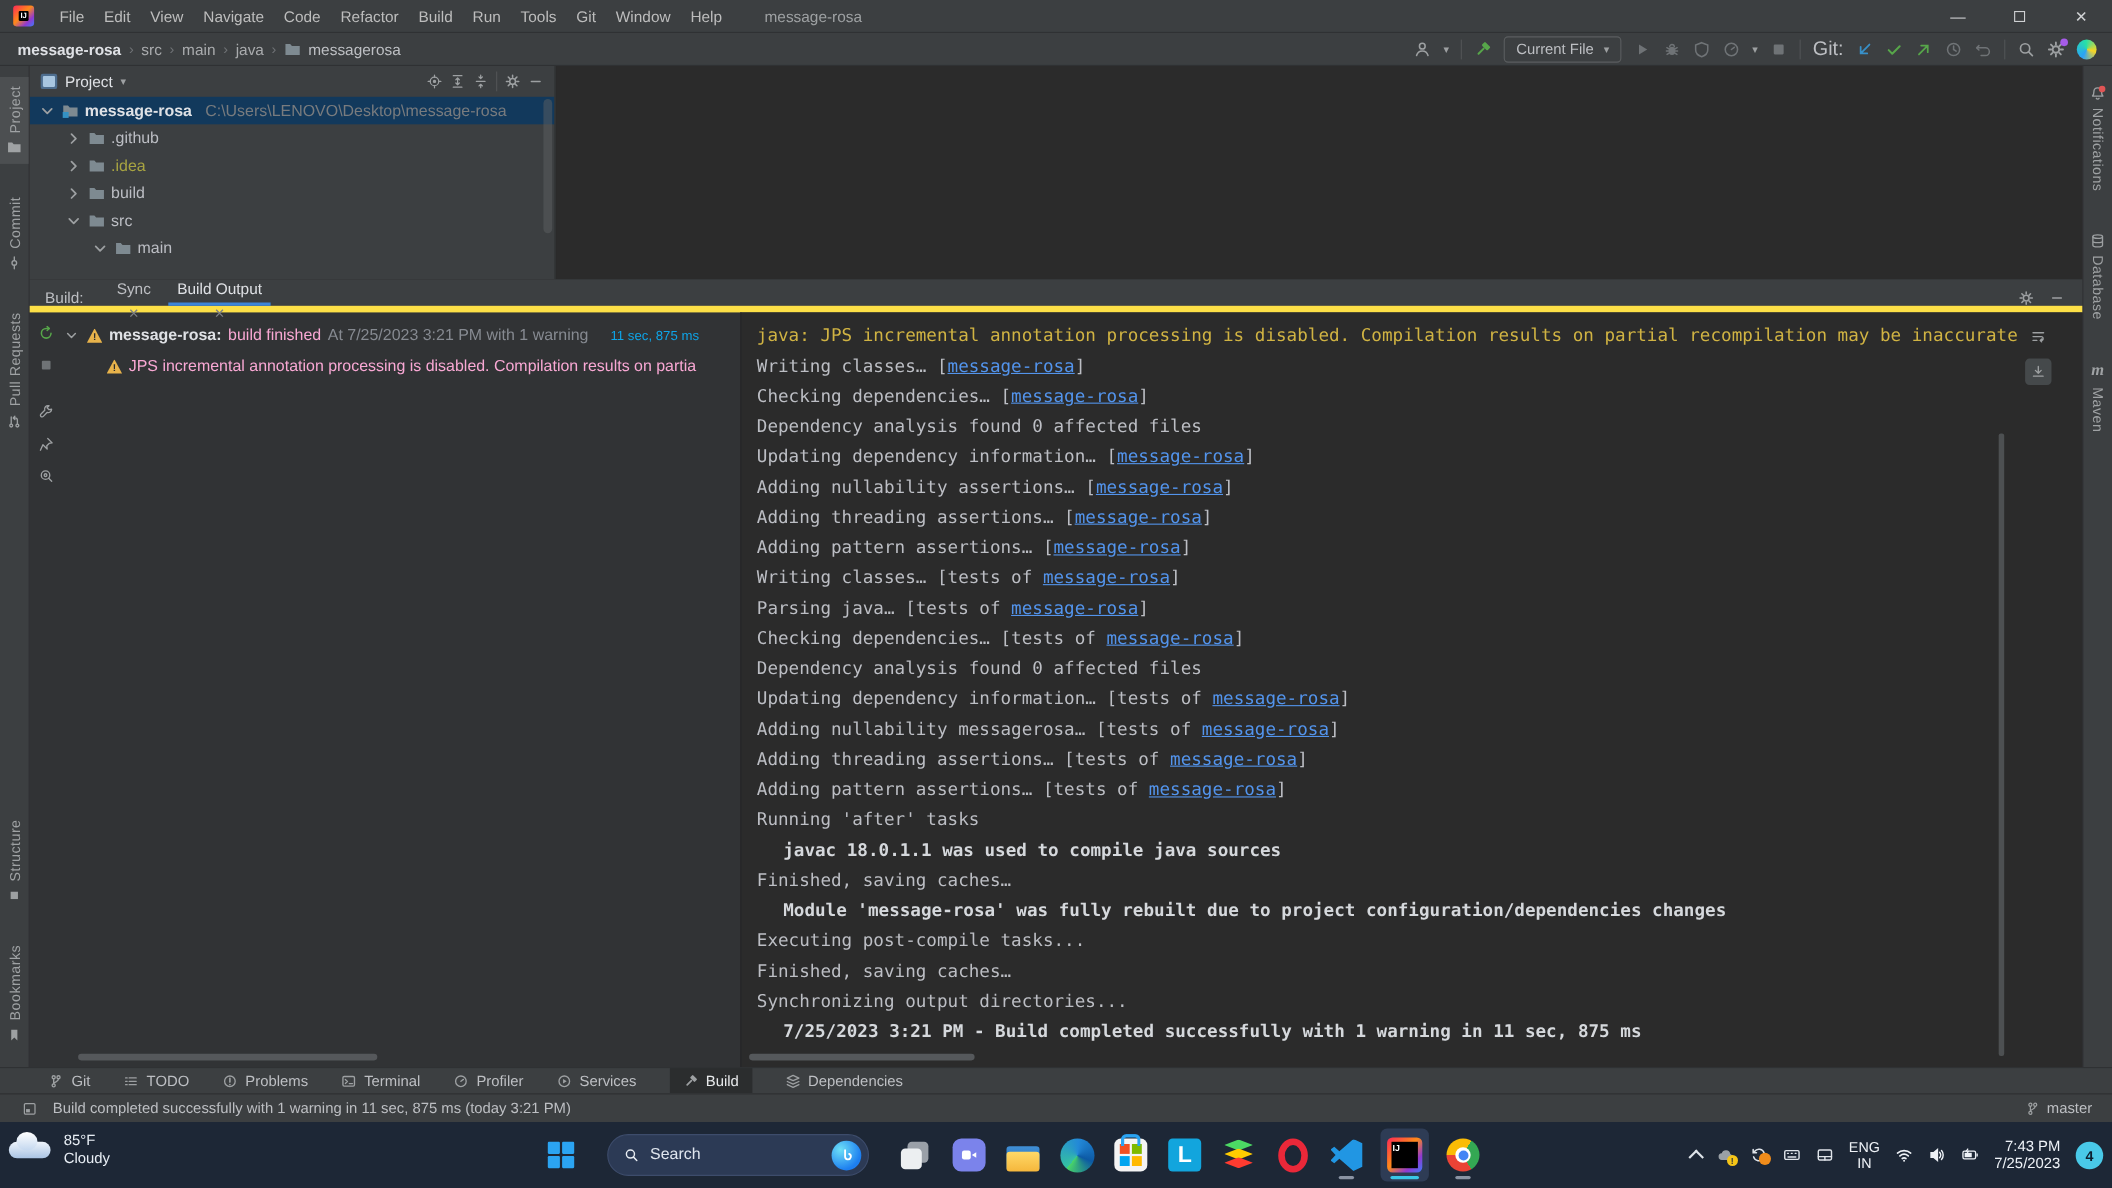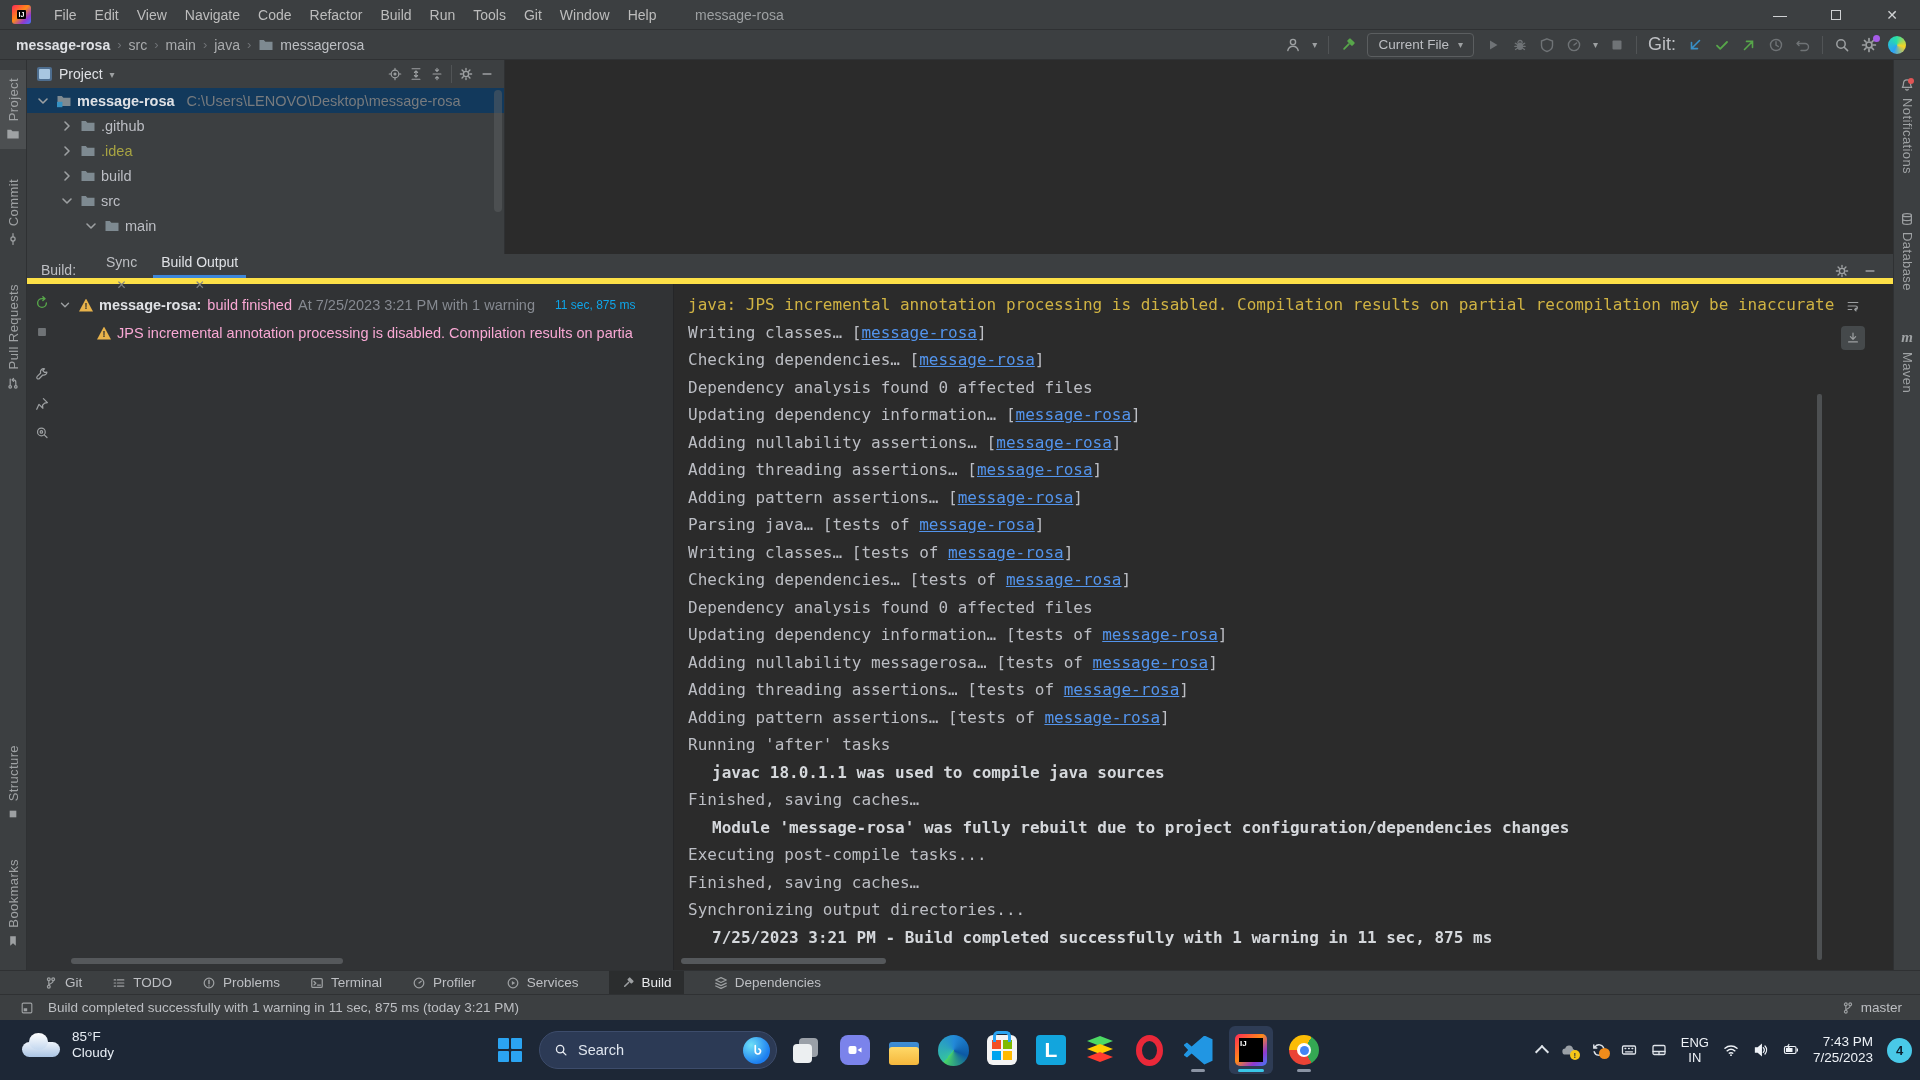--- a/index.html
+++ b/index.html
@@ -117,28 +117,28 @@
     border-top:1px solid #2f3133; display:flex; align-items:center; padding-left:44px; gap:30px; }
   .bb-item { display:flex; align-items:center; gap:7px; font-size:13.5px; color:#bdbfc3; height:100%; }
   .bb-item.active { background:#2b2d2e; padding:0 12px; color:#e8eaec; }
   .statusbar { position:absolute; left:0; top:994px; width:1920px; height:26px; background:#3c3f41;
     border-top:1px solid #2f3133; display:flex; align-items:center; font-size:13.5px; color:#bdbfc3; }
   .sb-left { display:flex; align-items:center; gap:14px; padding-left:20px; }
   .sb-right { margin-left:auto; display:flex; align-items:center; gap:6px; padding-right:18px; }
 
   
   .taskbar { position:absolute; left:0; top:1020px; width:1920px; height:60px; background:#1d2736; }
-  .weather { position:absolute; left:22px; top:9px; display:flex; align-items:center; gap:12px; }
+  .weather { position:absolute; left:8px; top:9px; display:flex; align-items:flex-start; gap:12px; }
   .w-cloud { width:38px; height:24px; position:relative; }
   .w-cloud::before { content:""; position:absolute; left:0; bottom:0; width:38px; height:15px; border-radius:8px;
     background:linear-gradient(180deg,#eef4fb,#aac4e4); }
   .w-cloud::after { content:""; position:absolute; left:7px; top:0; width:19px; height:17px; border-radius:50%;
     background:linear-gradient(180deg,#ffffff,#c3d7ef); }
   .w-text { font-size:13.5px; color:#e8eef5; line-height:16px; }
-  .tb-center { position:absolute; left:492px; top:0; height:60px; display:flex; align-items:center; gap:11px; }
+  .tb-center { position:absolute; left:492px; top:0; height:60px; display:flex; align-items:center; gap:24px; }
   .win-start { width:25px; height:25px; display:grid; grid-template-columns:11px 11px; grid-template-rows:11px 11px; gap:2px; }
   .win-start i { background:#2ba4f2; border-radius:1px; }
   .search-pill { width:238px; height:38px; border-radius:19px; background:#2c3a55; border:1px solid #3d4c6b;
     display:flex; align-items:center; gap:10px; padding:0 6px 0 14px; }
   .search-pill .ph { font-size:14.5px; color:#dfe5ee; }
   .bing { margin-left:auto; width:27px; height:27px; border-radius:50%;
     background:radial-gradient(circle at 30% 30%,#6ee0f7,#1d7ff0 70%); display:flex; align-items:center; justify-content:center; }
   .bing svg { width:14px; height:14px; }
   .tb-app { position:relative; width:36px; height:48px; display:flex; align-items:center; justify-content:center; }
   .tb-app.active { background:#2e3c55; border-radius:6px; width:44px; }
@@ -620,22 +620,22 @@
       </div>
       <div class="console" id="console-lines">
           <div class="cline warning"><span>java: JPS incremental annotation processing is disabled. Compilation results on partial recompilation may be inaccurate</span></div>
           <div class="cline plain"><span>Writing classes… [</span><span class="clink">message-rosa</span><span>]</span></div>
           <div class="cline plain"><span>Checking dependencies… [</span><span class="clink">message-rosa</span><span>]</span></div>
           <div class="cline plain"><span>Dependency analysis found 0 affected files</span></div>
           <div class="cline plain"><span>Updating dependency information… [</span><span class="clink">message-rosa</span><span>]</span></div>
           <div class="cline plain"><span>Adding nullability assertions… [</span><span class="clink">message-rosa</span><span>]</span></div>
           <div class="cline plain"><span>Adding threading assertions… [</span><span class="clink">message-rosa</span><span>]</span></div>
           <div class="cline plain"><span>Adding pattern assertions… [</span><span class="clink">message-rosa</span><span>]</span></div>
+          <div class="cline plain"><span>Writing classes… [tests of </span><span class="clink">message-rosa</span><span>]</span></div>
           <div class="cline plain"><span>Parsing java… [tests of </span><span class="clink">message-rosa</span><span>]</span></div>
-          <div class="cline plain"><span>Writing classes… [tests of </span><span class="clink">message-rosa</span><span>]</span></div>
           <div class="cline plain"><span>Checking dependencies… [tests of </span><span class="clink">message-rosa</span><span>]</span></div>
           <div class="cline plain"><span>Dependency analysis found 0 affected files</span></div>
           <div class="cline plain"><span>Updating dependency information… [tests of </span><span class="clink">message-rosa</span><span>]</span></div>
           <div class="cline plain"><span>Adding nullability messagerosa… [tests of </span><span class="clink">message-rosa</span><span>]</span></div>
           <div class="cline plain"><span>Adding threading assertions… [tests of </span><span class="clink">message-rosa</span><span>]</span></div>
           <div class="cline plain"><span>Adding pattern assertions… [tests of </span><span class="clink">message-rosa</span><span>]</span></div>
           <div class="cline plain"><span>Running 'after' tasks</span></div>
           <div class="cline bold"><span>javac 18.0.1.1 was used to compile java sources</span></div>
           <div class="cline plain"><span>Finished, saving caches…</span></div>
           <div class="cline bold"><span>Module 'message-rosa' was fully rebuilt due to project configuration/dependencies changes</span></div>

